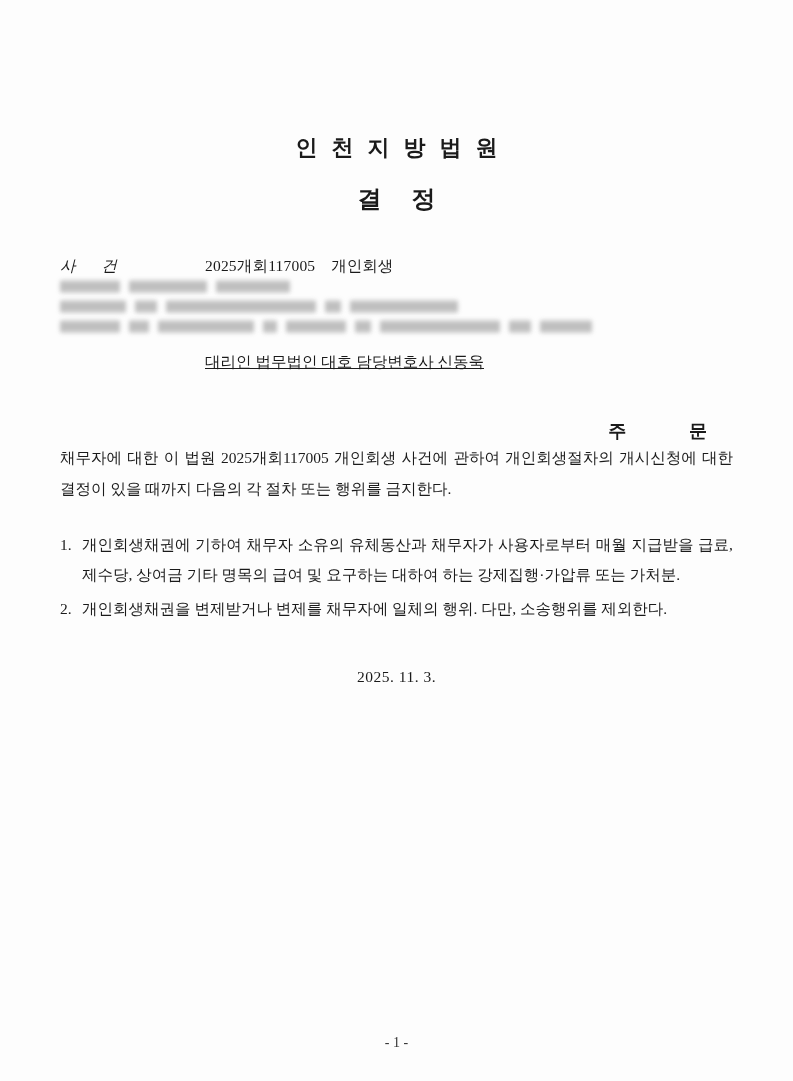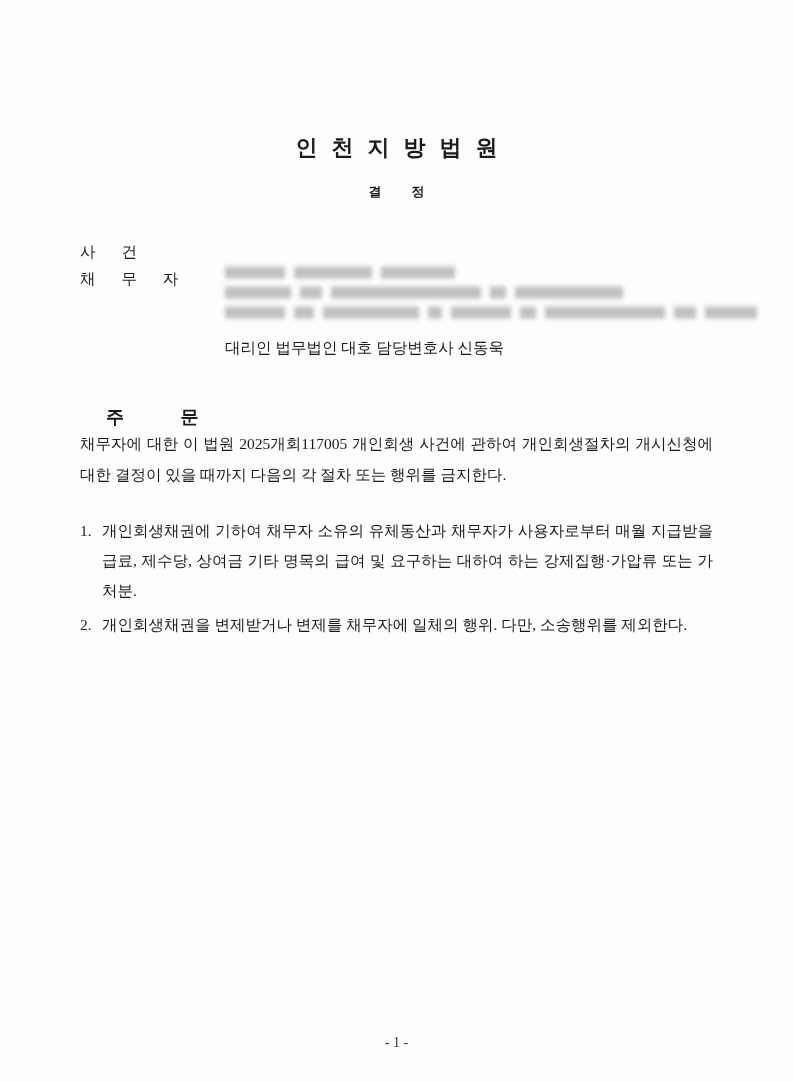--- a/index.html
+++ b/index.html
@@ -36,55 +36,56 @@
     user-select: none;
     pointer-events: none;
     z-index: 0;
     white-space: nowrap;
     text-indent: 46px;
   }
 
   .content {
     position: relative;
     z-index: 2;
-    padding: 0 80px;
+    padding: 0 60px;
   }
 
   .court-title {
     margin-top: 133px;
     text-align: center;
     font-size: 22px;
     font-weight: bold;
     letter-spacing: 14px;
     text-indent: 14px;
   }
 
   .doc-type {
     margin-top: 20px;
     text-align: center;
-    font-size: 13px;
+    font-size: 24px;
     font-weight: bold;
     letter-spacing: 30px;
     text-indent: 30px;
   }
 
   .fields {
     margin-top: 38px;
     font-size: 15.5px;
     line-height: 1.72;
   }
   .field-row {
     display: flex;
     align-items: flex-start;
   }
   .field-label {
     width: 145px;
     flex: 0 0 145px;
     letter-spacing: 11px;
     white-space: nowrap;
+    font-style: italic;
   }
   .field-value {
     flex: 1 1 auto;
   }
   .case-no {
     letter-spacing: 0.2px;
   }
   .case-kind {
     margin-left: 16px;
   }
@@ -104,29 +105,31 @@
     height: 13px;
     border-radius: 1px;
     background: linear-gradient(180deg, #cfcfcf 0%, #b4b4b4 45%, #c9c9c9 100%);
     filter: blur(2.2px);
     opacity: .92;
   }
 
   .agent-line {
     margin-top: 9px;
     font-size: 15.5px;
+    text-decoration: underline;
   }
 
   .section-head {
     margin-top: 44px;
-    text-align: left;
+    text-align: right;
     font-size: 18px;
     font-weight: bold;
     letter-spacing: 26px;
     text-indent: 26px;
+    font-family: Liberation Mono, monospace;
   }
 
   .para {
     font-size: 15.5px;
     line-height: 1.95;
     text-align: justify;
     text-justify: inter-ideograph;
   }
 
   ol.items {
@@ -180,24 +183,26 @@
 
   <div class="content">
 
     <div class="court-title">인천지방법원</div>
     <div class="doc-type">결정</div>
 
     <div class="fields">
 
       <div class="field-row">
         <div class="field-label">사 건</div>
+        <div class="field-value">
+          <span class="case-no">2025개회117005</span><span class="case-kind">개인회생</span>
+        </div>
       </div>
 
       <div class="field-row">
-        <div class="field-label">채 무 자</div>
         <div class="field-value">
           <span class="redact-block" id="redact-host">
               <span class="redact-line">
                 <span class="redact" style="width: 60px;"></span>
                 <span class="redact" style="width: 78px;"></span>
                 <span class="redact" style="width: 74px;"></span>
               </span>
               <span class="redact-line">
                 <span class="redact" style="width: 66px;"></span>
                 <span class="redact" style="width: 22px;"></span>
@@ -237,17 +242,18 @@
           <span class="item-text">개인회생채권에 기하여 채무자 소유의 유체동산과 채무자가 사용자로부터 매월 지급받을 급료, 제수당, 상여금 기타 명목의 급여 및 요구하는 대하여 하는 강제집행·가압류 또는 가처분.</span>
         </li>
         <li>
           <span class="item-num">2.</span>
           <span class="item-text">개인회생채권을 변제받거나 변제를 채무자에 일체의 행위. 다만, 소송행위를 제외한다.</span>
         </li>
       </ol>
 
 
 
+    <div class="date-line">2025. 11. 3.</div>
 
   </div>
 
   <div class="page-number">- 1 -</div>
 </div>
 
 </body></html>

